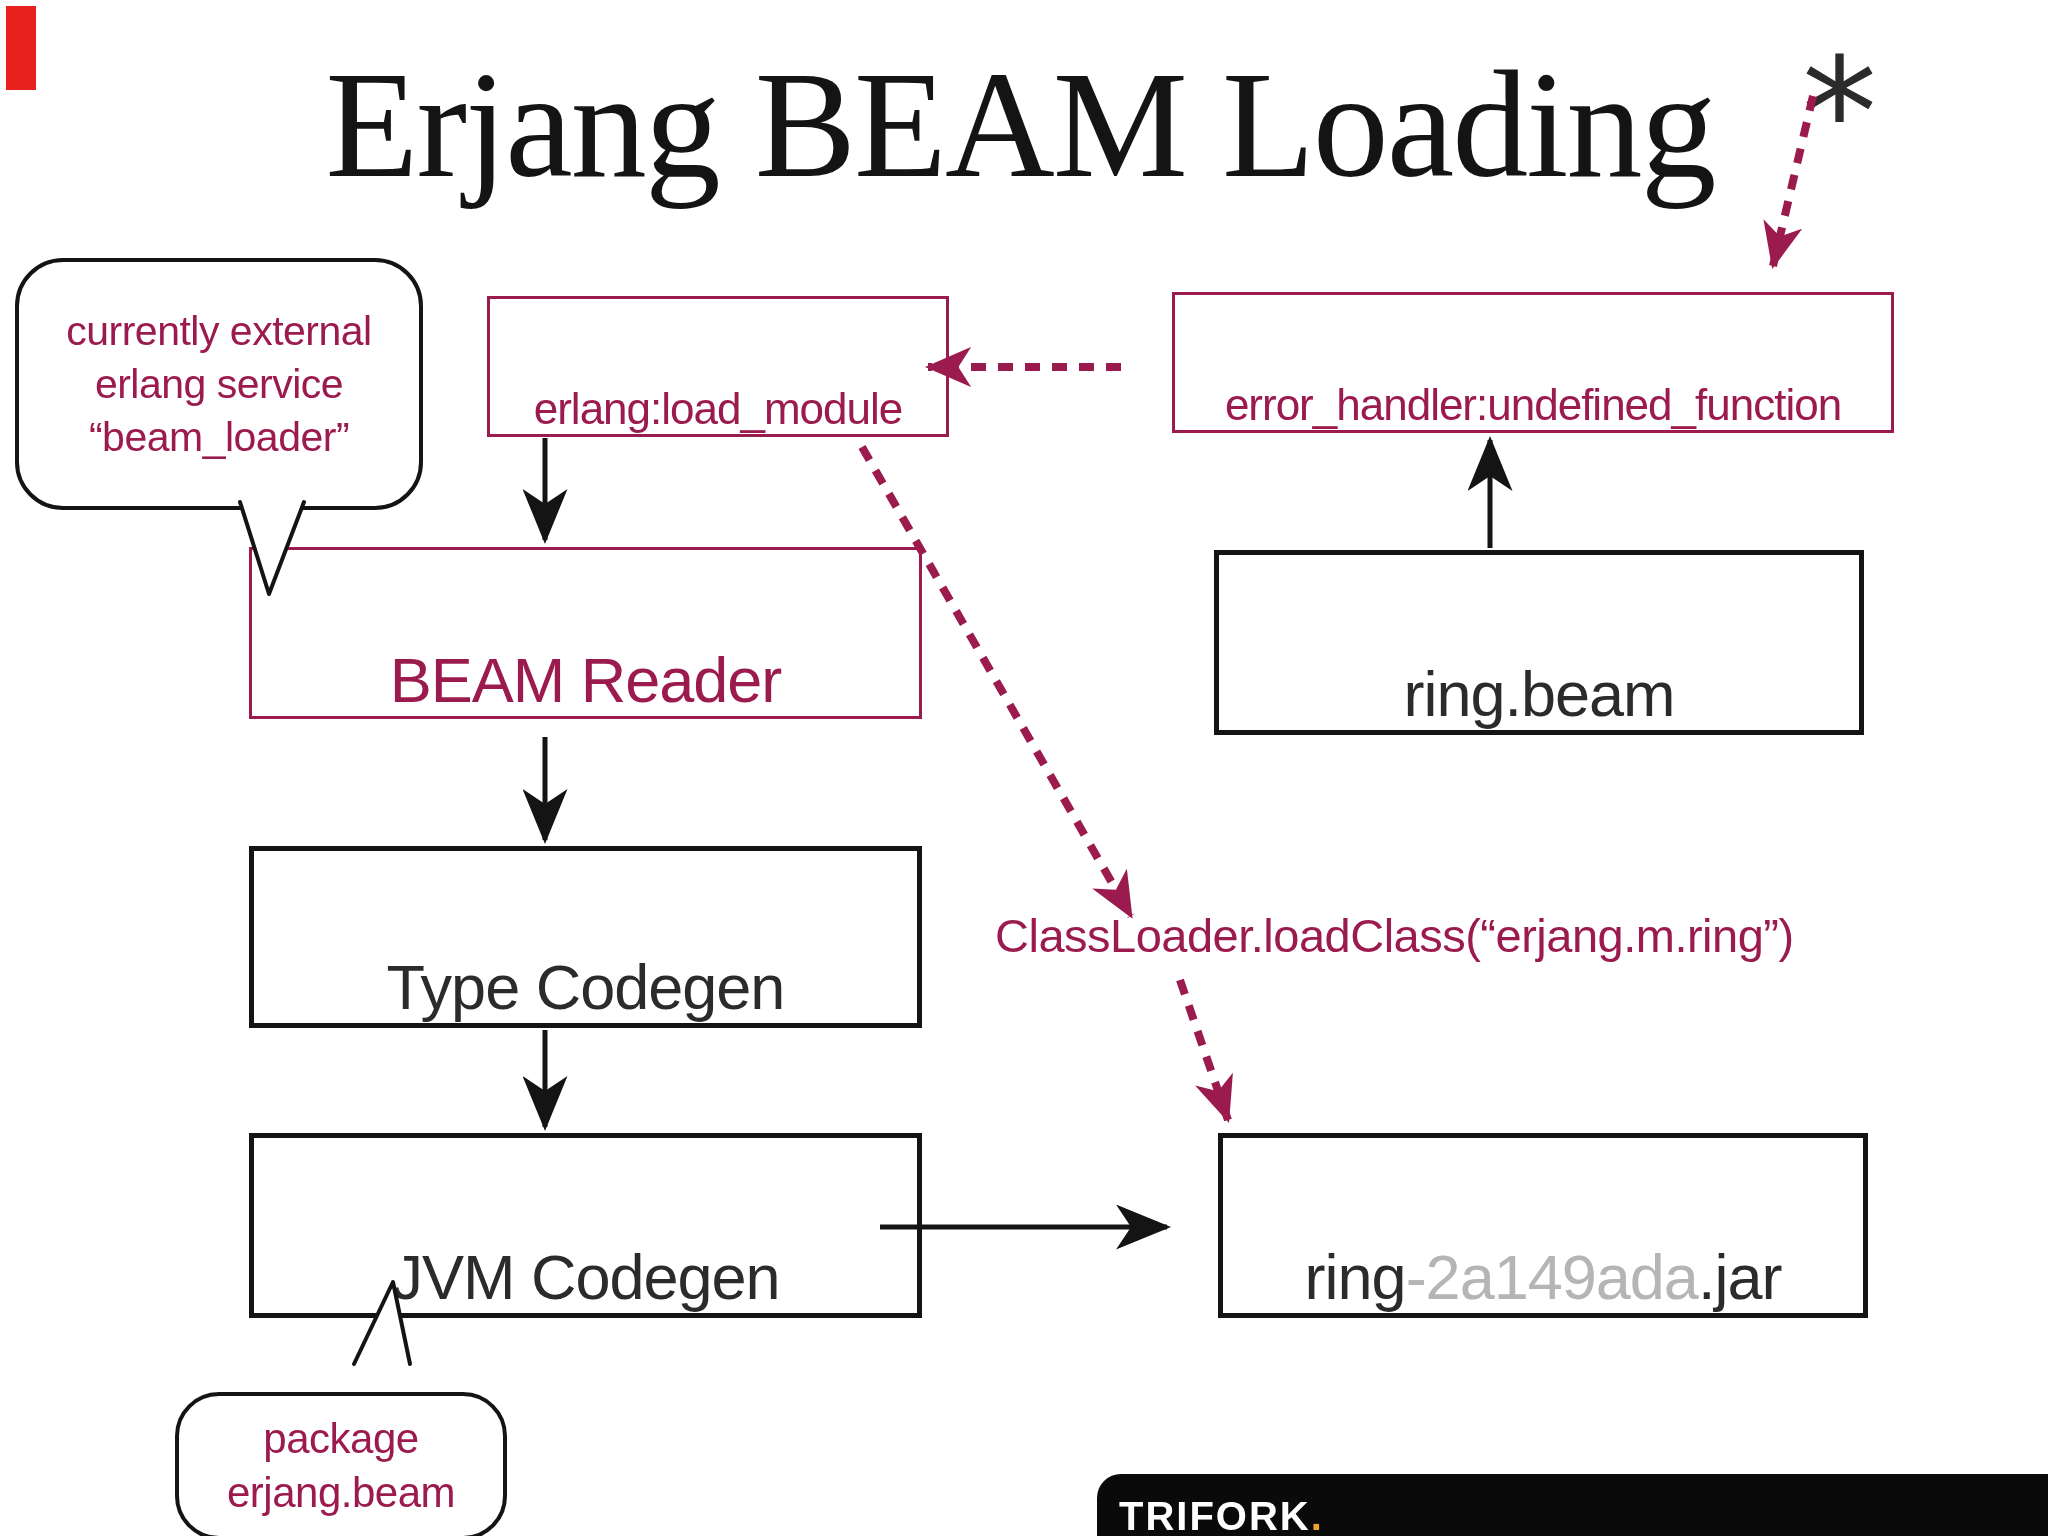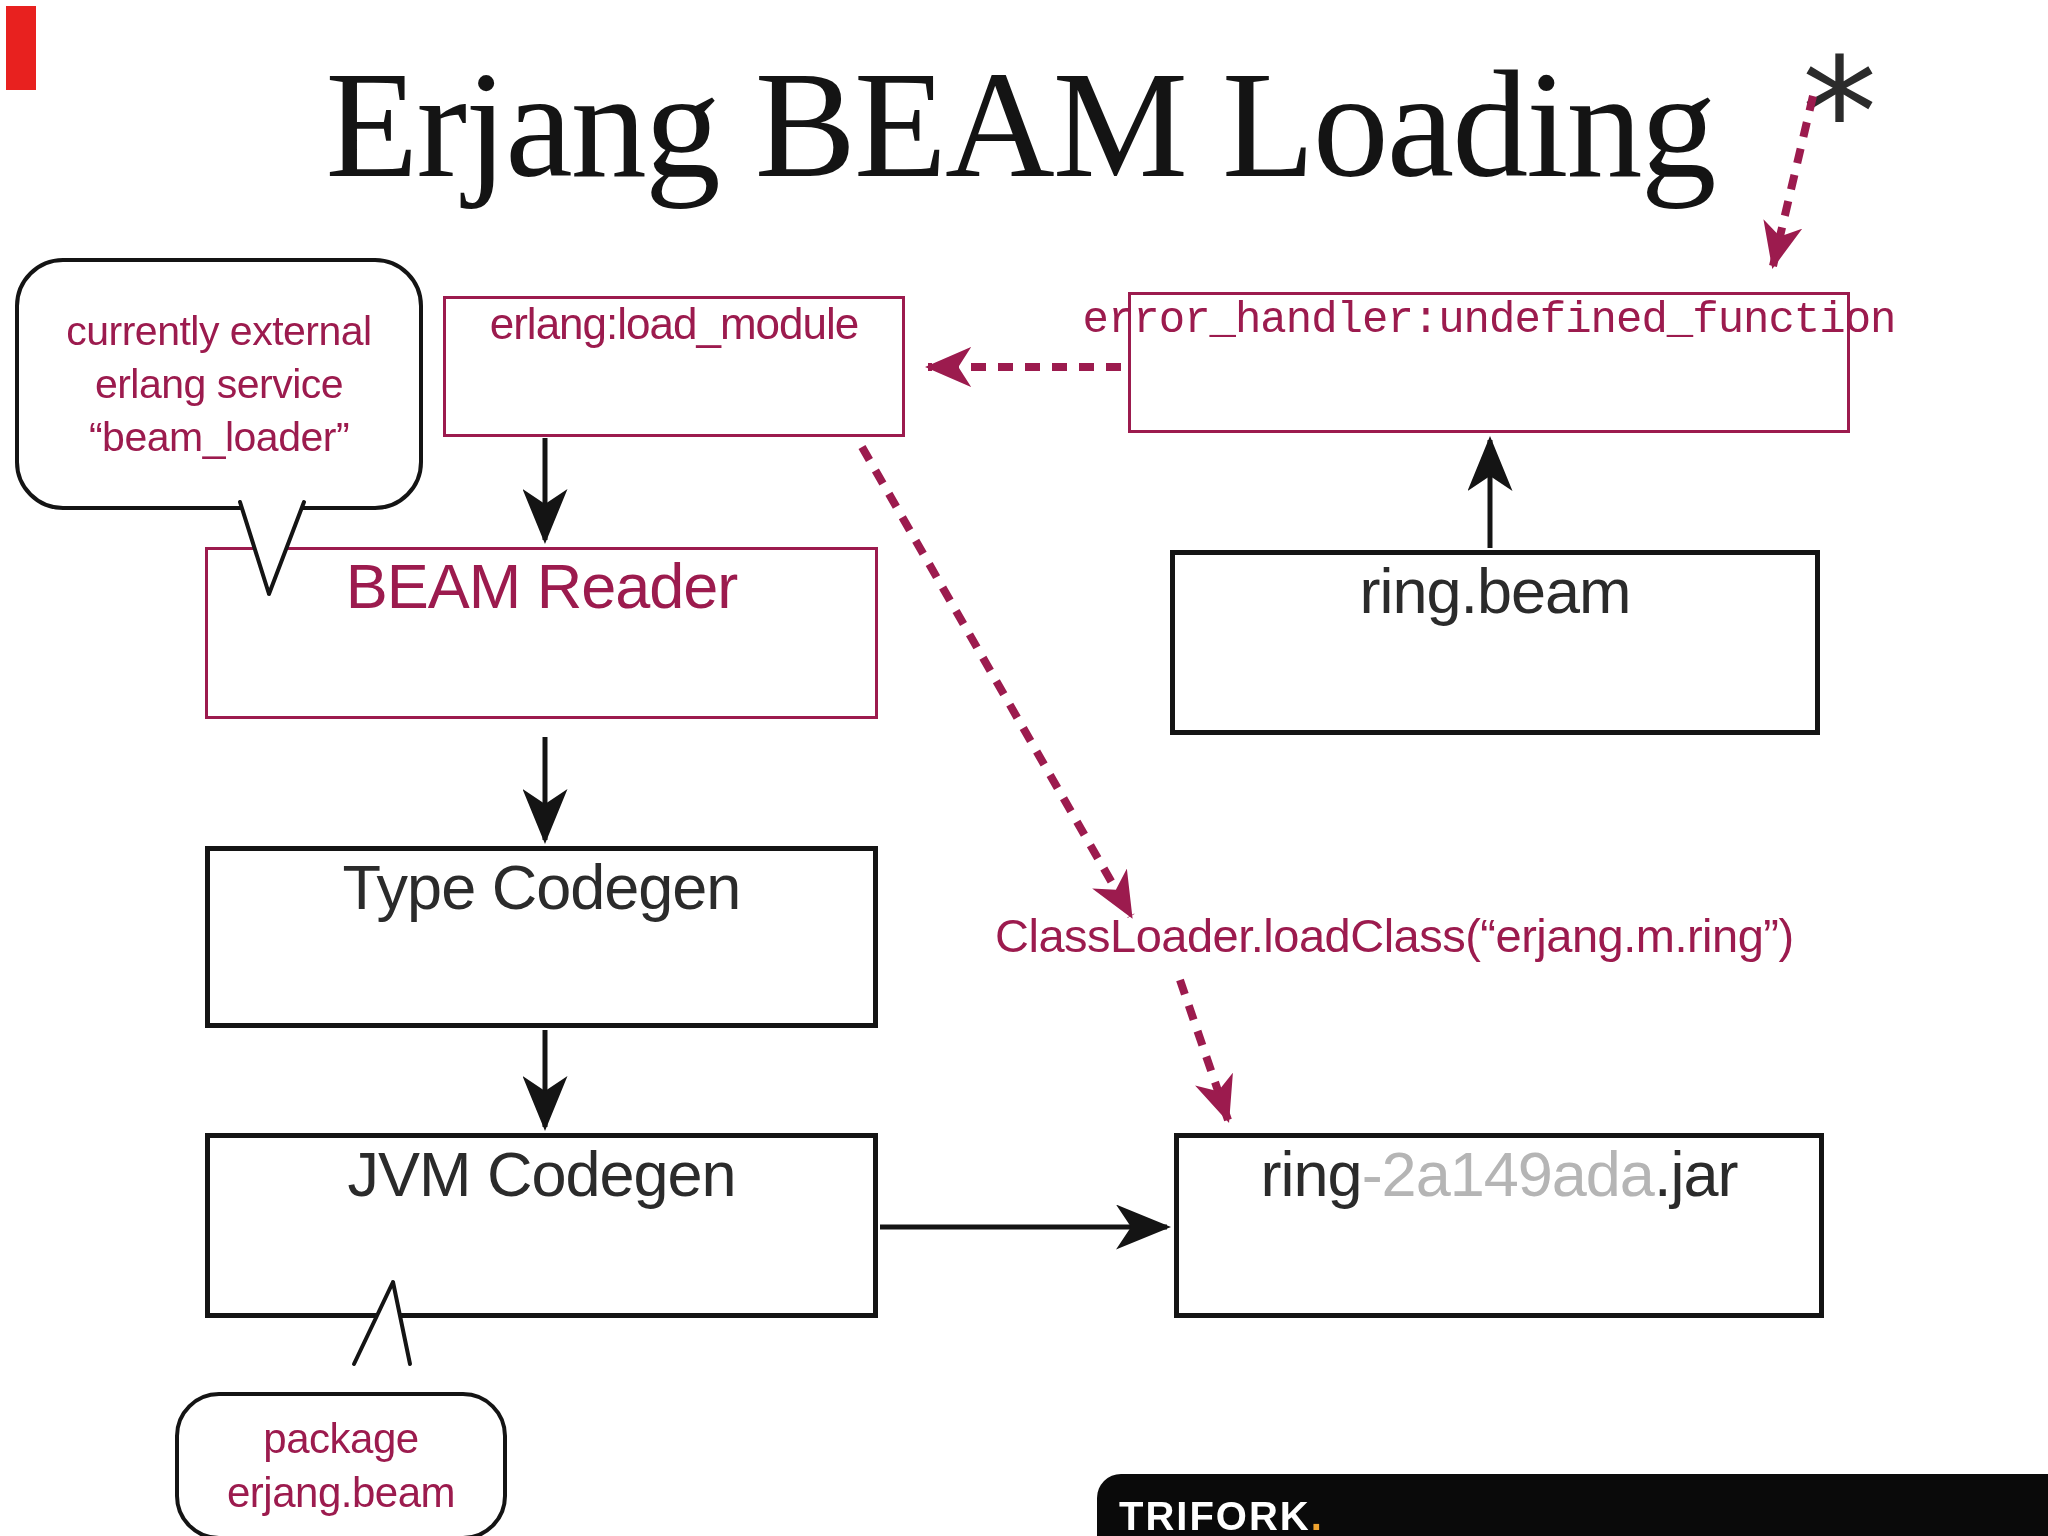--- a/index.html
+++ b/index.html
@@ -25,31 +25,32 @@
     margin:0;
   }
   .asterisk{
     position:absolute;left:1802px;top:38px;
     font-family:"DejaVu Sans", sans-serif;
     font-size:150px;line-height:1;
     color:#2b2b2b;
   }
   .node{
     position:absolute;
-    display:flex;align-items:flex-start;justify-content:center;
+    display:flex;align-items:flex-end;justify-content:center;
     background:#ffffff;
     box-sizing:border-box;
     text-align:center;
+    margin-left:44px;
   }
   .node.maroon{border:3px solid #9c1b4e;color:#9c1b4e;}
   .node.black{border:5px solid #141414;color:#2b2b2b;}
   .lbl-small{font-size:44px;letter-spacing:-1px;}
   .lbl-big{font-size:63px;letter-spacing:-1px;}
   #box-load-module   {left:443px; top:296px; width:462px; height:141px;}
-  #box-error-handler {left:1128px;top:292px; width:722px; height:141px;font-family:Liberation Mono, monospace;}
+  #box-error-handler {left:1128px;top:292px; width:722px; height:141px;}
   #box-beam-reader   {left:205px; top:547px; width:673px; height:172px;}
   #box-ring-beam     {left:1170px;top:550px; width:650px; height:185px;}
   #box-type-analysis {left:205px; top:846px; width:673px; height:182px;}
   #box-jvm-codegen   {left:205px; top:1133px;width:673px; height:185px;}
   #box-ring-jar      {left:1174px;top:1133px;width:650px; height:185px;}
   #box-ring-jar .hash{color:#b5b5b5;}
   .bubble{
     position:absolute;
     background:#ffffff;
     border:4px solid #141414;

